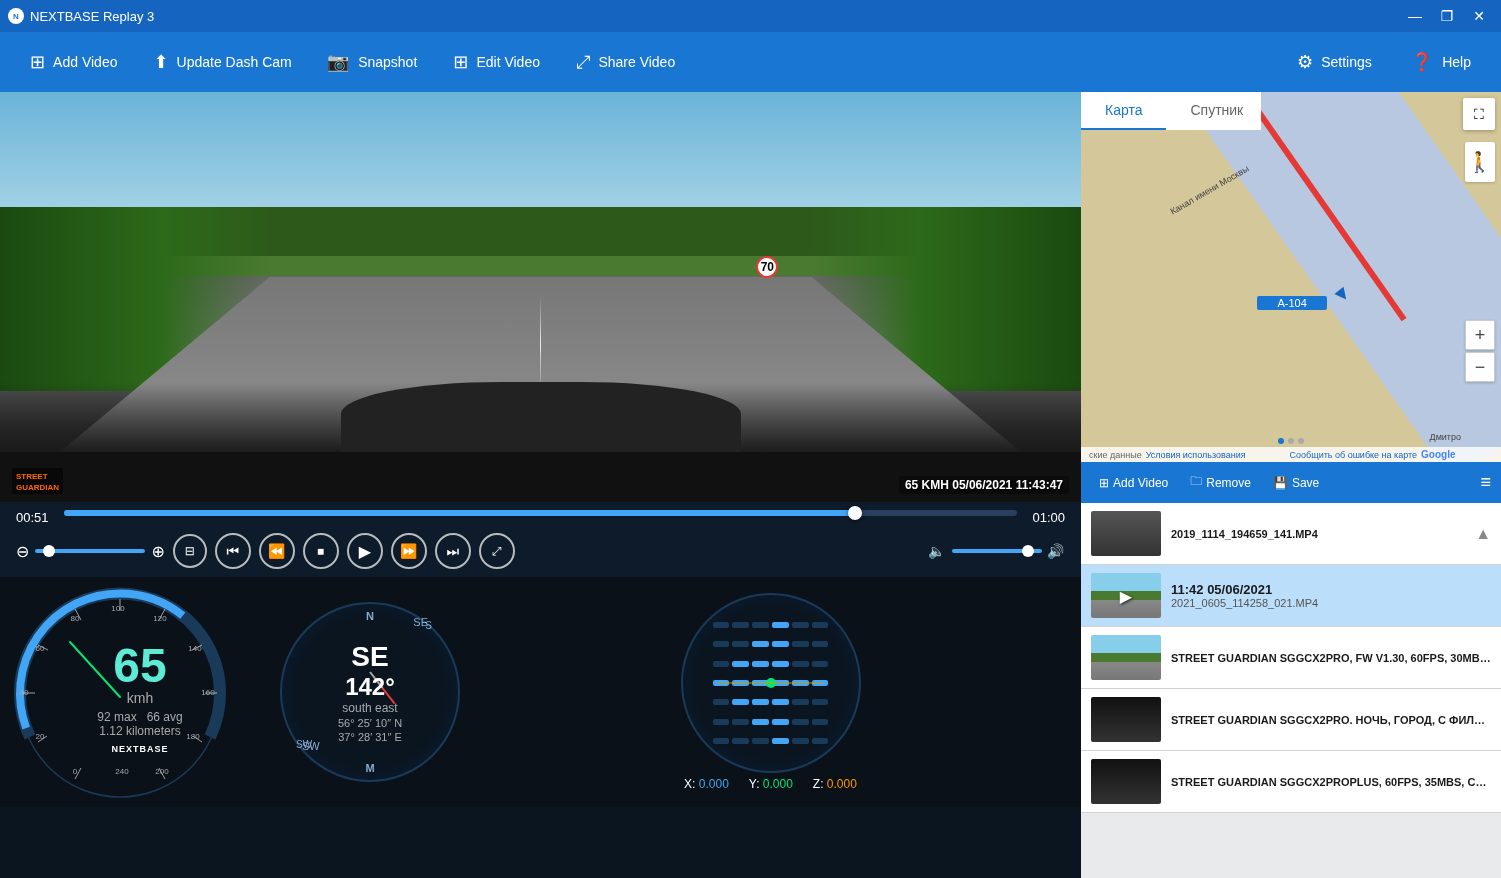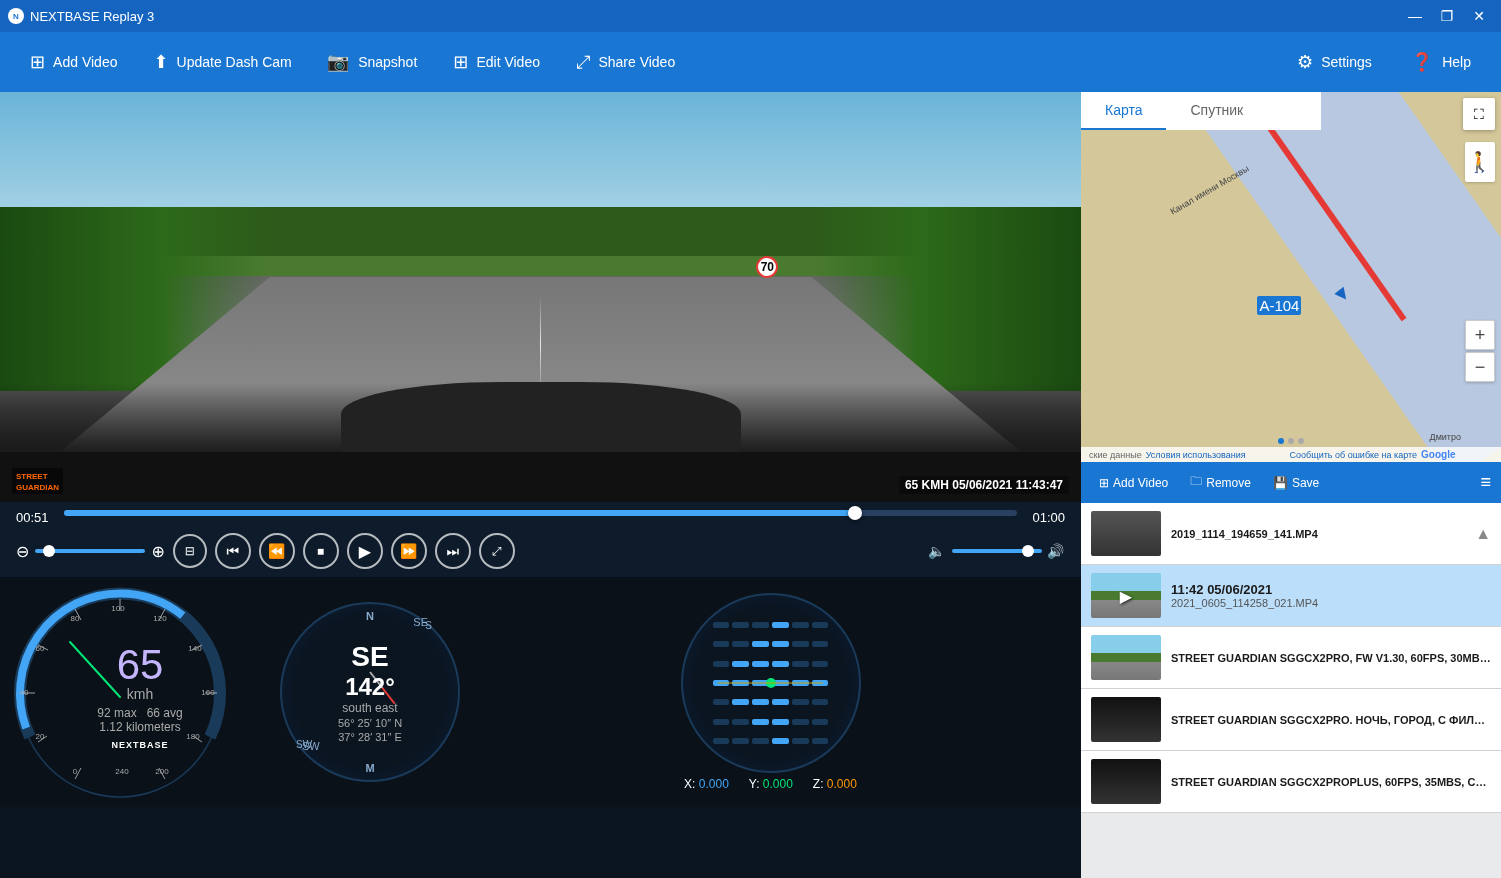--- a/index.html
+++ b/index.html
@@ -306,23 +306,23 @@
       padding: 15px 10px;
     }
 
     
     .speedometer {
       width: 260px;
       height: 210px;
       position: relative;
     }
     .speed-value {
-      color: #c4b5fd;
-      font-size: 42px;
-      font-weight: normal;
+      color: #5eead4;
+      font-size: 48px;
+      font-weight: bold;
       line-height: 1;
     }
     .speed-unit {
       color: #aaa;
       font-size: 14px;
     }
     .speed-stats {
       color: #aaa;
       font-size: 12px;
       margin-top: 4px;
@@ -479,21 +479,21 @@
       background: #e8e0d0;
       position: relative;
       overflow: hidden;
     }
     .map-tabs {
       position: absolute;
       top: 0; left: 0;
       display: flex;
       background: white;
       z-index: 10;
-      width: 240px;
+      width: 180px;
     }
     .map-tab {
       padding: 10px 24px;
       font-size: 14px;
       cursor: pointer;
       border-bottom: 2px solid transparent;
       color: #666;
       font-weight: 500;
     }
     .map-tab.active {
@@ -530,22 +530,22 @@
       color: #1565c0;
       font-size: 20px;
       transform: rotate(142deg);
     }
     .map-label {
       position: absolute;
       top: 55%;
       left: 42%;
       background: #1976d2;
       color: white;
-      font-size: 15px;
-      padding: 1px 2px;
+      font-size: 11px;
+      padding: 1px 20px;
       border-radius: 2px;
       white-space: nowrap;
     }
     .map-zoom-controls {
       position: absolute;
       right: 6px;
       bottom: 80px;
       display: flex;
       flex-direction: column;
       gap: 2px;

